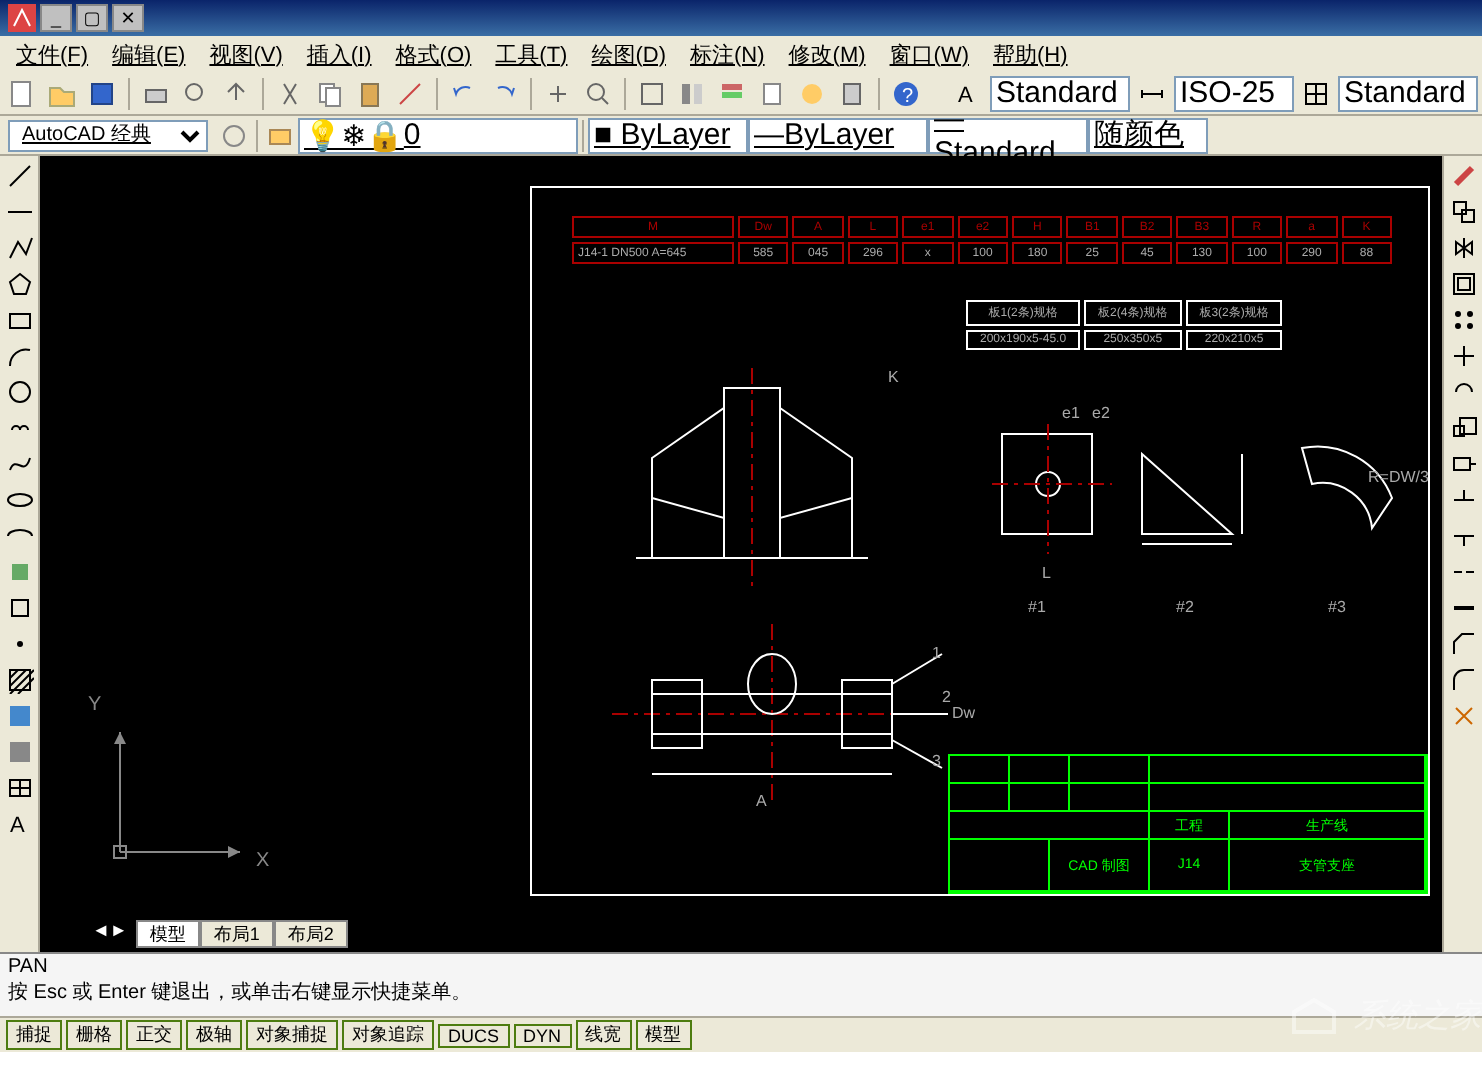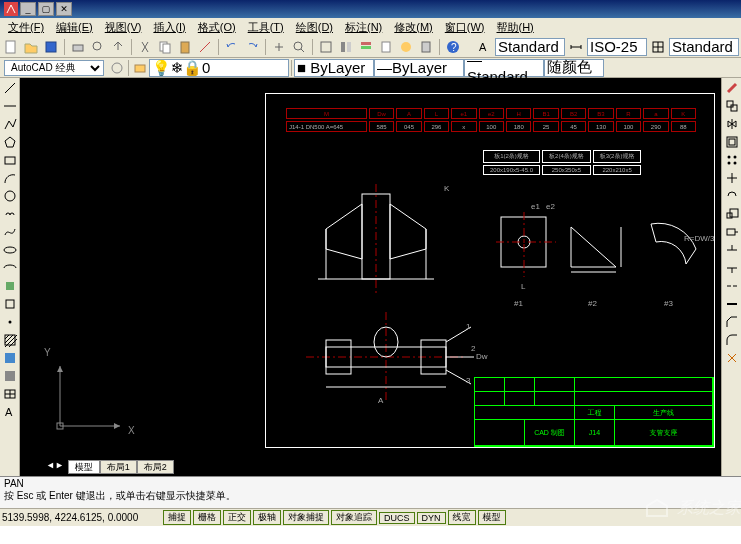--- a/index.html
+++ b/index.html
@@ -10,21 +10,21 @@
 .title-bar .win-btn { width: 16px; height: 14px; background: #c0c0c0; border: 1px solid #888; margin-left: 2px; display: flex; align-items: center; justify-content: center; font-size: 9px; color: #000; }
 
 .menu-bar { height: 18px; background: #ece9d8; display: flex; align-items: center; padding: 0 2px; font-size: 11px; color: #000; }
 .menu-bar span { padding: 0 6px; text-decoration: underline; }
 
 .toolbar { height: 22px; background: #ece9d8; border-bottom: 1px solid #aca899; display: flex; align-items: center; padding: 0 2px; gap: 2px; }
 .tb-btn { width: 18px; height: 18px; background: #ece9d8; border: 1px solid transparent; display: flex; align-items: center; justify-content: center; }
 .tb-sep { width: 1px; height: 16px; background: #aca899; margin: 0 2px; }
 .tb-combo { height: 18px; background: #fff; border: 1px solid #7f9db9; font-size: 15px; padding: 0 2px; display: flex; align-items: center; }
 
-.ws-row { height: 20px; background: #ece9d8; border-bottom: 1px solid #aca899; display: flex; align-items: center; padding: 0 4px; font-size: 10px; }
+.ws-row { height: 20px; background: #ece9d8; border-bottom: 1px solid #aca899; display: flex; align-items: center; padding: 0 4px; font-size: 10px; text-decoration: underline; }
 .ws-combo { width: 100px; height: 16px; background: #fff; border: 1px solid #7f9db9; font-size: 10px; padding: 0 2px; margin-right: 4px; }
 
 .main-area { position: relative; height: 398px; display: flex; }
 .left-tools { width: 20px; background: #ece9d8; border-right: 1px solid #aca899; display: flex; flex-direction: column; align-items: center; padding-top: 2px; gap: 2px; }
 .ltool { width: 16px; height: 16px; display: flex; align-items: center; justify-content: center; }
 
 .canvas { flex: 1; background: #000; position: relative; overflow: hidden; }
 .right-tools { width: 20px; background: #ece9d8; border-left: 1px solid #aca899; display: flex; flex-direction: column; align-items: center; padding-top: 2px; gap: 2px; }
 
 .drawing { position: absolute; left: 245px; top: 15px; width: 450px; height: 355px; border: 1px solid #fff; }
@@ -592,21 +592,20 @@
       </div>
   </div>
 </div>
 
 <div class="cmd-area">
   <div>PAN</div>
   <div>按 Esc 或 Enter 键退出，或单击右键显示快捷菜单。</div>
 </div>
 
 <div class="status-bar">
-  <span class="coord">5139.5998, 4224.6125, 0.0000</span>
   <span class="status-btn">捕捉</span>
   <span class="status-btn">栅格</span>
   <span class="status-btn">正交</span>
   <span class="status-btn">极轴</span>
   <span class="status-btn">对象捕捉</span>
   <span class="status-btn">对象追踪</span>
   <span class="status-btn">DUCS</span>
   <span class="status-btn">DYN</span>
   <span class="status-btn">线宽</span>
   <span class="status-btn">模型</span>

